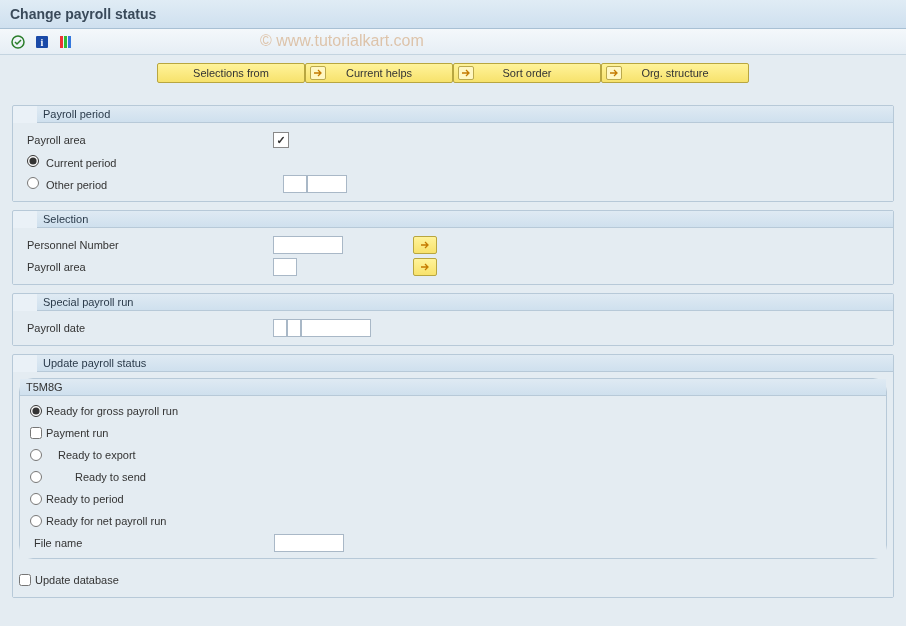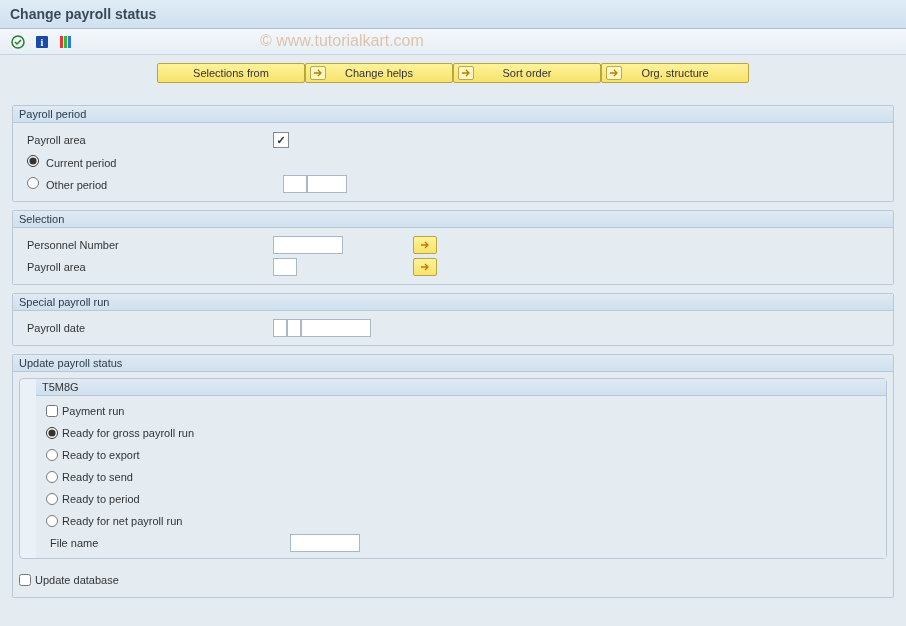--- a/index.html
+++ b/index.html
@@ -87,20 +87,21 @@
     border-radius: 2px;
     margin-bottom: 8px;
     background: #eaf1f7;
   }
   .groupbox > .gb-header {
     background: linear-gradient(#dfeaf3, #cfe0ee);
     border-bottom: 1px solid #b7c9d8;
     padding: 2px 6px;
     font-size: 11px;
     color: #2a3a4a;
+    margin-left: 24px;
   }
   .gb-body {
     padding: 6px 10px;
     background: #e4ecf2;
   }
   .row {
     display: flex;
     align-items: center;
     height: 22px;
   }
@@ -123,23 +124,22 @@
   .w70 { width: 70px; }
   .chk-box {
     width: 16px; height: 16px;
     border: 1px solid #888;
     background: #fff;
     display: inline-flex; align-items:center; justify-content:center;
     font-size: 11px; font-weight: bold; color:#333;
   }
   .inner-box {
     border: 1px solid #b7c9d8;
-    border-radius: 4px;
+    border-radius: 14px;
     background: #eaf1f7;
-    padding-left: 16px;
   }
   .inner-box > .ib-header {
     background: linear-gradient(#dfeaf3, #cfe0ee);
     border-bottom: 1px solid #b7c9d8;
     padding: 2px 6px;
   }
   .ib-body { padding: 4px 10px; background:#e4ecf2; }
   svg { display:block; }
 </style>
 </head>
@@ -178,21 +178,21 @@
   <div class="button-row">
     <div class="sap-btn w140">
       <span>Selections from</span>
     </div>
     <div class="sap-btn w140">
       <span class="arrow-left">
         <svg width="10" height="8">
             <path d="M1 4 H7 M5 1 L8 4 L5 7" stroke="#c47a00" stroke-width="1.3" fill="none"></path>
           </svg>
       </span>
-      <span>Change helps</span>
+      <span>Current helps</span>
     </div>
     <div class="sap-btn w140">
       <span class="arrow-left">
         <svg width="10" height="8">
             <path d="M1 4 H7 M5 1 L8 4 L5 7" stroke="#c47a00" stroke-width="1.3" fill="none"></path>
           </svg>
       </span>
       <span>Sort order</span>
     </div>
     <div class="sap-btn w140">
@@ -271,38 +271,38 @@
   </div>
 
   <div class="groupbox">
     <div class="gb-header">Update payroll status</div>
     <div class="gb-body" style="padding:6px;">
       <div class="inner-box">
         <div class="ib-header">T5M8G</div>
         <div class="ib-body">
           <div class="row">
             <label style="display:flex;align-items:center;">
+              <input type="radio" class="radio" name="updstatus" checked="" style="">
+              <span>Ready for gross payroll run</span>
+            </label>
+          </div>
+          <div class="row">
+            <label style="display:flex;align-items:center;">
               <input type="checkbox" class="chk" style="">
               <span>Payment run</span>
             </label>
           </div>
           <div class="row">
-            <label style="display:flex;align-items:center;">
-              <input type="radio" class="radio" name="updstatus" checked="" style="">
-              <span>Ready for gross payroll run</span>
-            </label>
-          </div>
-          <div class="row">
-            <label style="display:flex;align-items:center;">
+            <label style="display:flex;align-items:center;gap:12px;">
               <input type="radio" class="radio" name="updstatus" style="">
               <span>Ready to export</span>
             </label>
           </div>
           <div class="row">
-            <label style="display:flex;align-items:center;">
+            <label style="display:flex;align-items:center;gap:29px;">
               <input type="radio" class="radio" name="updstatus" style="">
               <span>Ready to send</span>
             </label>
           </div>
           <div class="row">
             <label style="display:flex;align-items:center;">
               <input type="radio" class="radio" name="updstatus" style="">
               <span>Ready to period</span>
             </label>
           </div>

